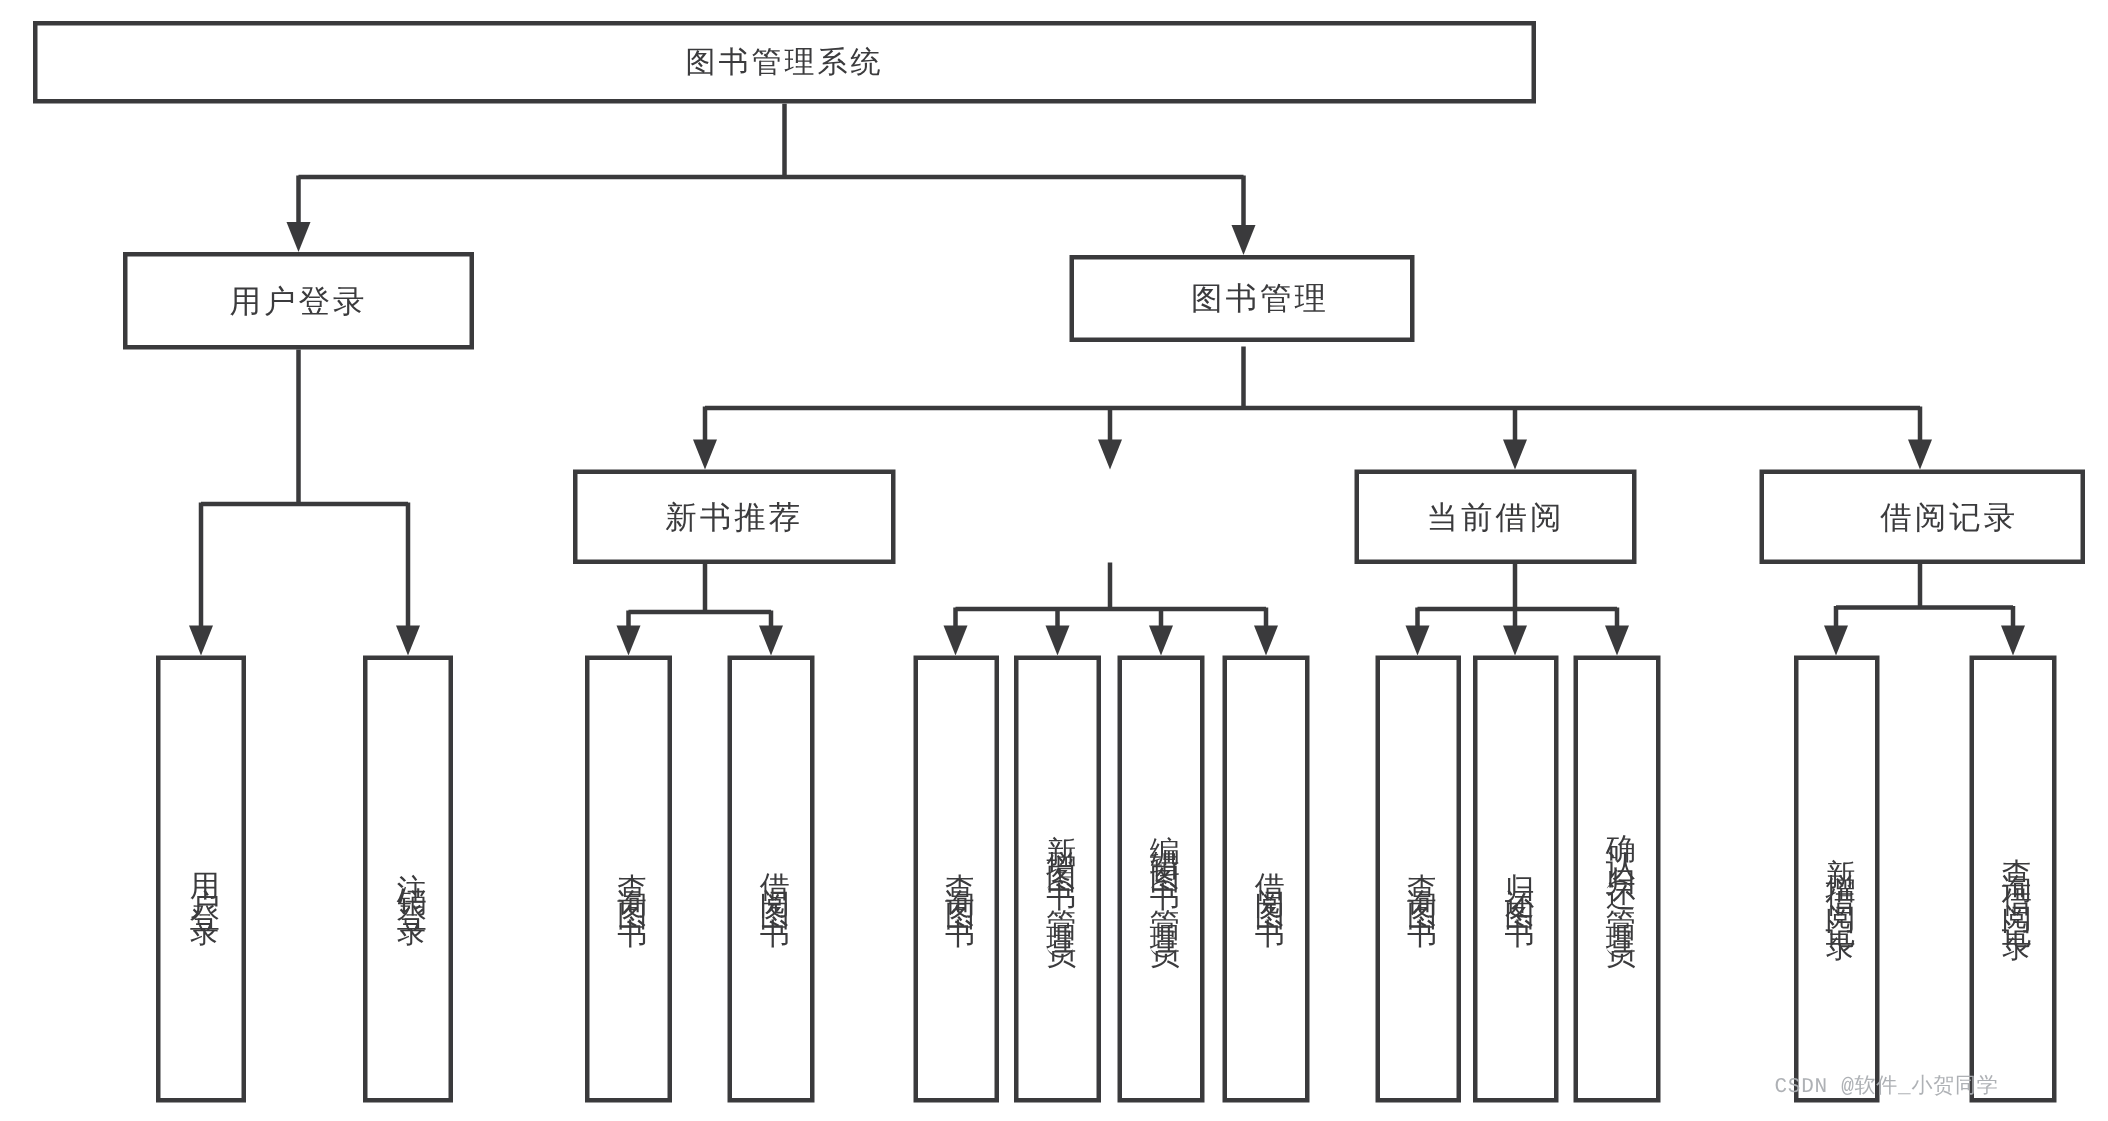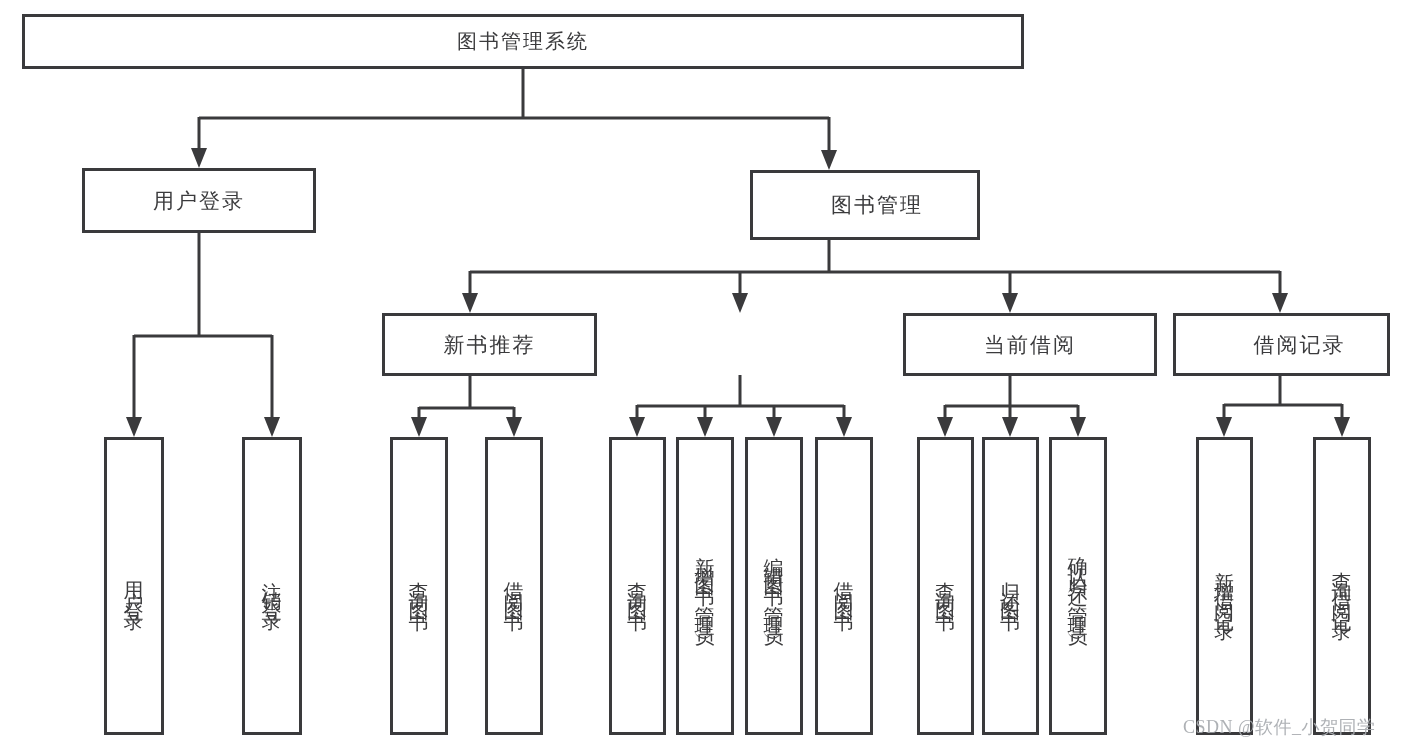--- a/index.html
+++ b/index.html
@@ -1,20 +1,20 @@
 <!DOCTYPE html>
 <html><head>
 <meta charset="utf-8">
 <style>
   html,body{margin:0;padding:0;background:#ffffff;}
   .stage{
     position:relative;
     width:1405px;height:747px;
     background:#ffffff;
-    font-family:Liberation Serif, serif;
+    font-family:Liberation Mono, monospace;
     color:#3b3b3d;
     overflow:hidden;
   }
   .connectors{position:absolute;left:0;top:0;}
   .node{
     position:absolute;
     box-sizing:border-box;
     border:3px solid #3a3a3c;
     background:#ffffff;
     display:flex;
@@ -29,21 +29,21 @@
   .vtext{
     writing-mode:vertical-rl;
     text-orientation:mixed;
     letter-spacing:10px;
     line-height:1.1;
     font-size:20px;
   }
   .watermark{
     position:absolute;
     left:1183px;top:715px;
-    font-size:18px;
+    font-size:14px;
     letter-spacing:0.5px;
     color:rgba(170,173,177,0.95);
     z-index:6;
     white-space:nowrap;
   }
 </style>
 </head>
 <body>
 
 <div class="stage">
@@ -84,24 +84,24 @@
       <polygon points="1002,417 1018,417 1010,437"></polygon>
       <polygon points="1070,417 1086,417 1078,437"></polygon>
       <polygon points="1216,417 1232,417 1224,437"></polygon>
       <polygon points="1334,417 1350,417 1342,437"></polygon>
     </g>
   </svg>
 
   <div class="node root" style="left:22px;top:14px;width:1002px;height:55px;">图书管理系统</div>
 
   <div class="node" style="left:82px;top:168px;width:234px;height:65px;">用户登录</div>
-  <div class="node" style="left:750px;top:170px;width:230px;height:70px;padding-left:24px;">图书管理</div>
+  <div class="node" style="left:713px;top:170px;width:230px;height:58px;padding-left:24px;">图书管理</div>
 
   <div class="node" style="left:382px;top:313px;width:215px;height:63px;">新书推荐</div>
-  <div class="node" style="left:903px;top:313px;width:254px;height:63px;">当前借阅</div>
+  <div class="node" style="left:903px;top:313px;width:188px;height:63px;">当前借阅</div>
   <div class="node" style="left:1173px;top:313px;width:217px;height:63px;padding-left:36px;">借阅记录</div>
 
   <div class="node leaf" style="left:104px;top:437px;width:60px;height:298px;">
     <span class="vtext">用户登录</span>
   </div>
   <div class="node leaf" style="left:242px;top:437px;width:60px;height:298px;">
     <span class="vtext">注销登录</span>
   </div>
 
   <div class="node leaf" style="left:390px;top:437px;width:58px;height:298px;">

